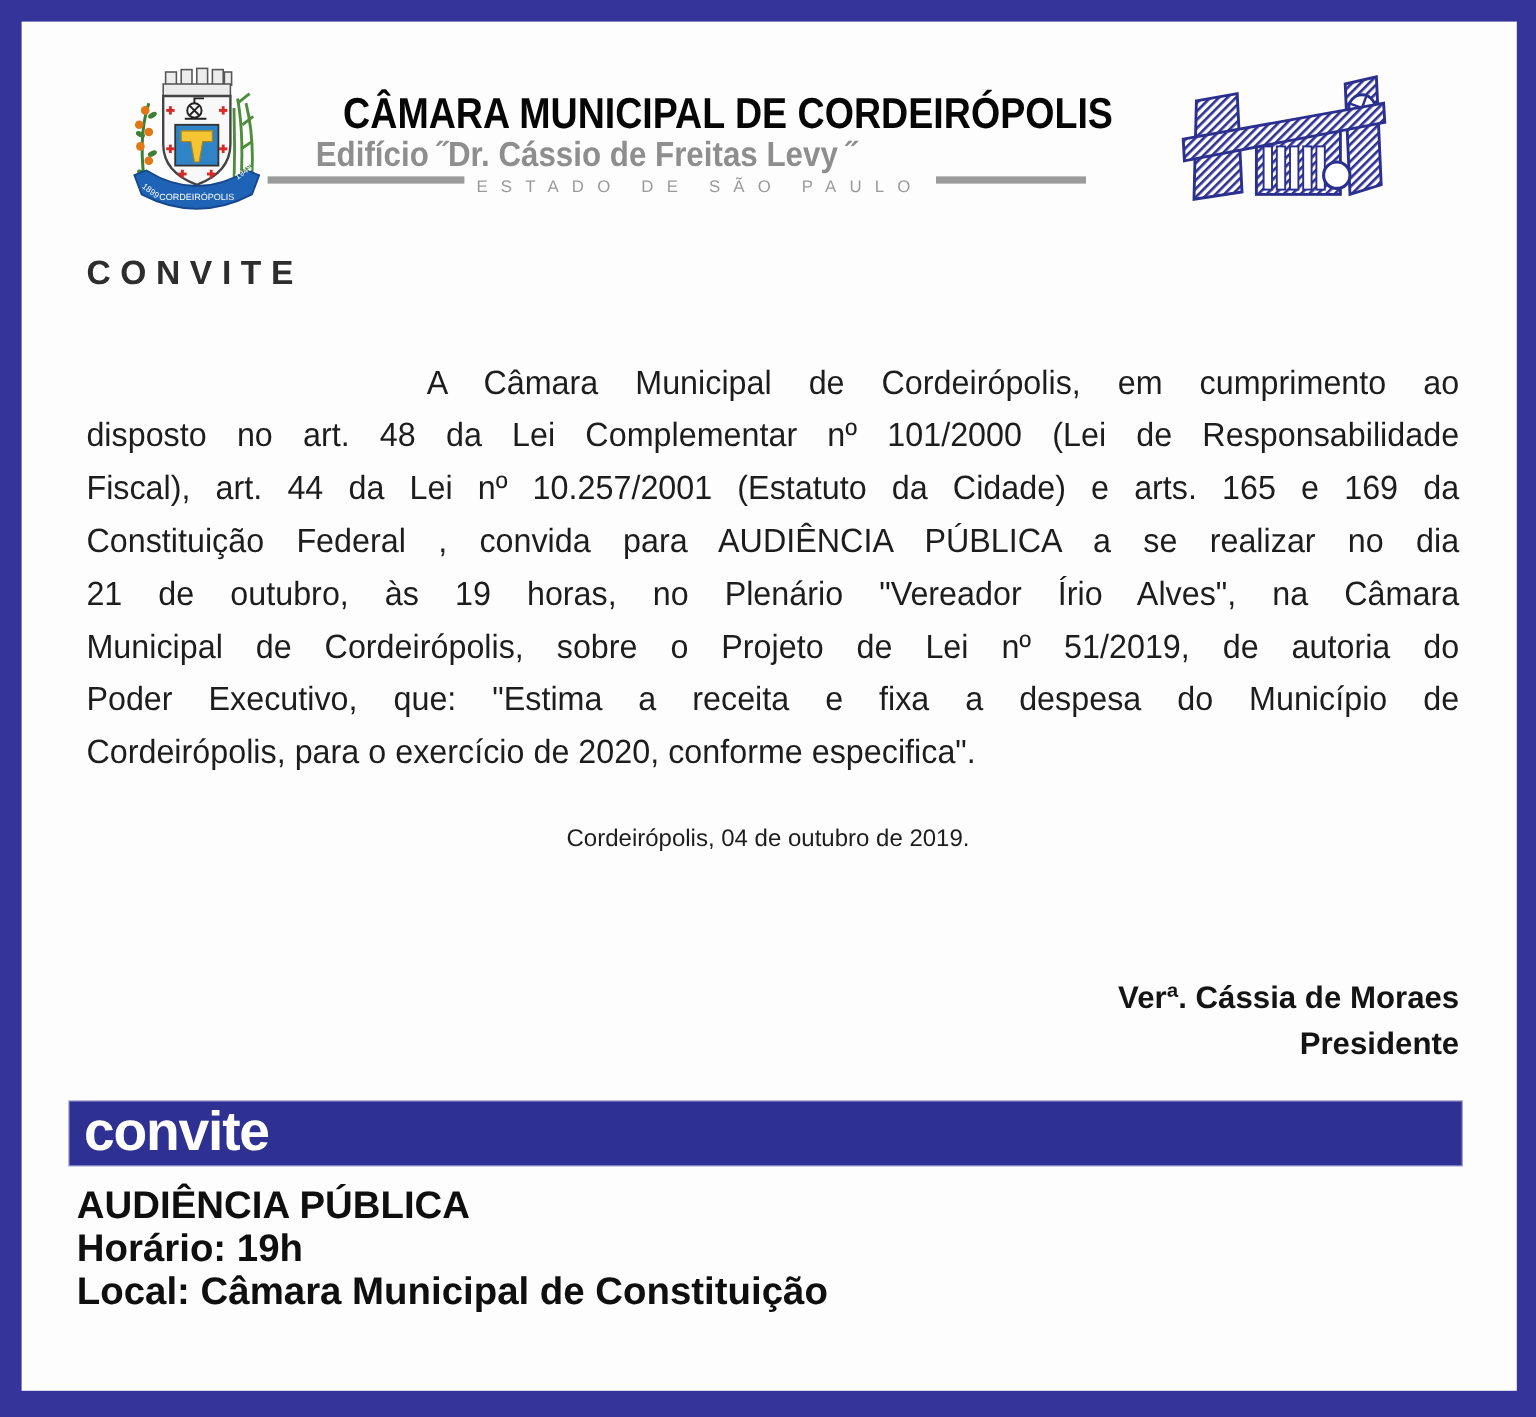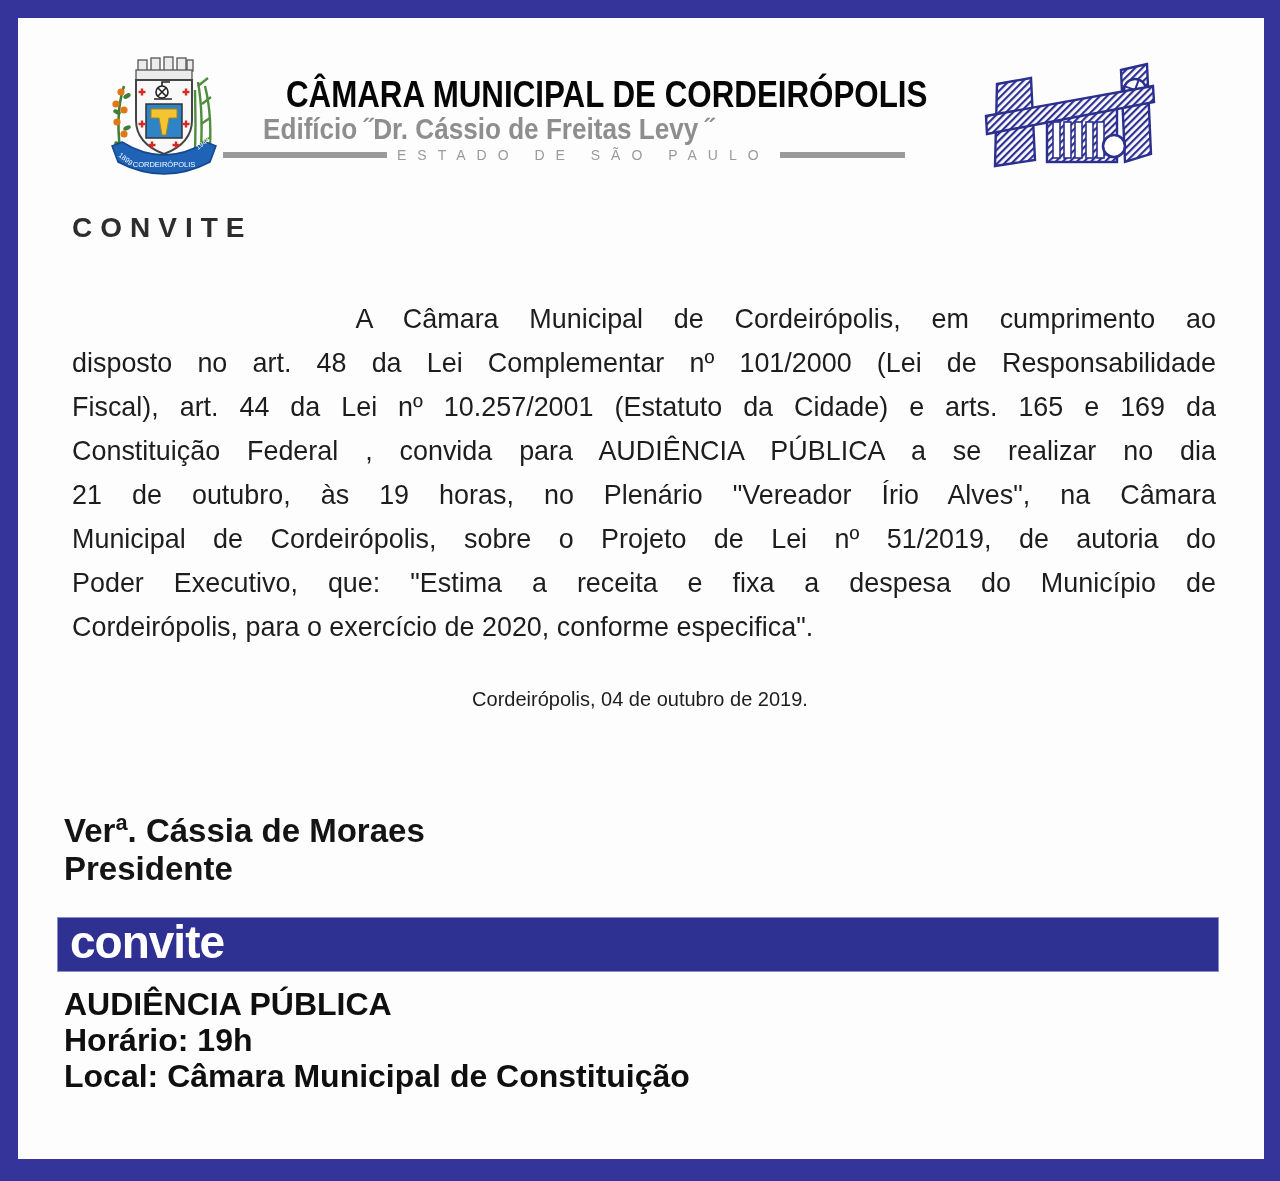--- a/index.html
+++ b/index.html
@@ -18,21 +18,21 @@
   .title-wrap{position:absolute;left:238px;top:74px;width:730px;text-align:center;white-space:nowrap;}
   .title-inner{
     display:inline-block;font-size:36px;font-weight:bold;color:#060606;
     transform:scaleX(0.87);transform-origin:center;letter-spacing:0px;
   }
   .subtitle-wrap{position:absolute;left:238px;top:113px;width:730px;text-align:left;white-space:nowrap;}
   .subtitle-inner{
     display:inline-block;font-size:29px;font-weight:bold;color:#8E8E8E;
     transform:scaleX(0.9);transform-origin:center;
   }
-  .divider{position:absolute;left:223px;top:147px;width:682px;display:flex;align-items:center;}
+  .divider{position:absolute;left:223px;top:147px;width:682px;display:flex;}
   .divider .bar-left{width:164px;height:6px;background:#9A9A9A;}
   .divider .bar-right{flex:1;height:6px;background:#9A9A9A;}
   .divider .state-label{
     margin:0 10px;font-size:14px;color:#9A9A9A;letter-spacing:11px;
     white-space:nowrap;font-weight:400;
   }
   
   .convite-heading{
     position:absolute;left:72px;top:212px;
     font-size:28px;font-weight:bold;letter-spacing:8px;color:#2D2D2D;
@@ -43,22 +43,22 @@
     font-size:28px;line-height:44px;color:#1D1D1D;
   }
   .pline{text-align:justify;text-align-last:justify;height:44px;}
   .pline.indent{text-indent:295px;}
   .pline.last{text-align-last:left;}
   .dateline{
     position:absolute;left:64px;top:688px;width:1152px;text-align:center;
     font-size:20px;color:#1D1D1D;
   }
   .signature{
-    position:absolute;left:64px;top:812px;width:1152px;text-align:left;
-    font-size:33px;font-weight:bold;line-height:38px;color:#141414;
+    position:absolute;left:64px;top:812px;width:1152px;text-align:right;
+    font-size:26px;font-weight:bold;line-height:38px;color:#141414;
   }
   
   .banner{
     position:absolute;left:58px;top:918px;width:1160px;height:53px;
     background:#2E3192;display:flex;align-items:center;
     box-shadow:0 0 0 1px #8a8ec7;
   }
   .banner-label{
     font-size:46px;font-weight:bold;color:#FFFFFF;
     padding-left:12px;letter-spacing:-1px;margin-top:-5px;

